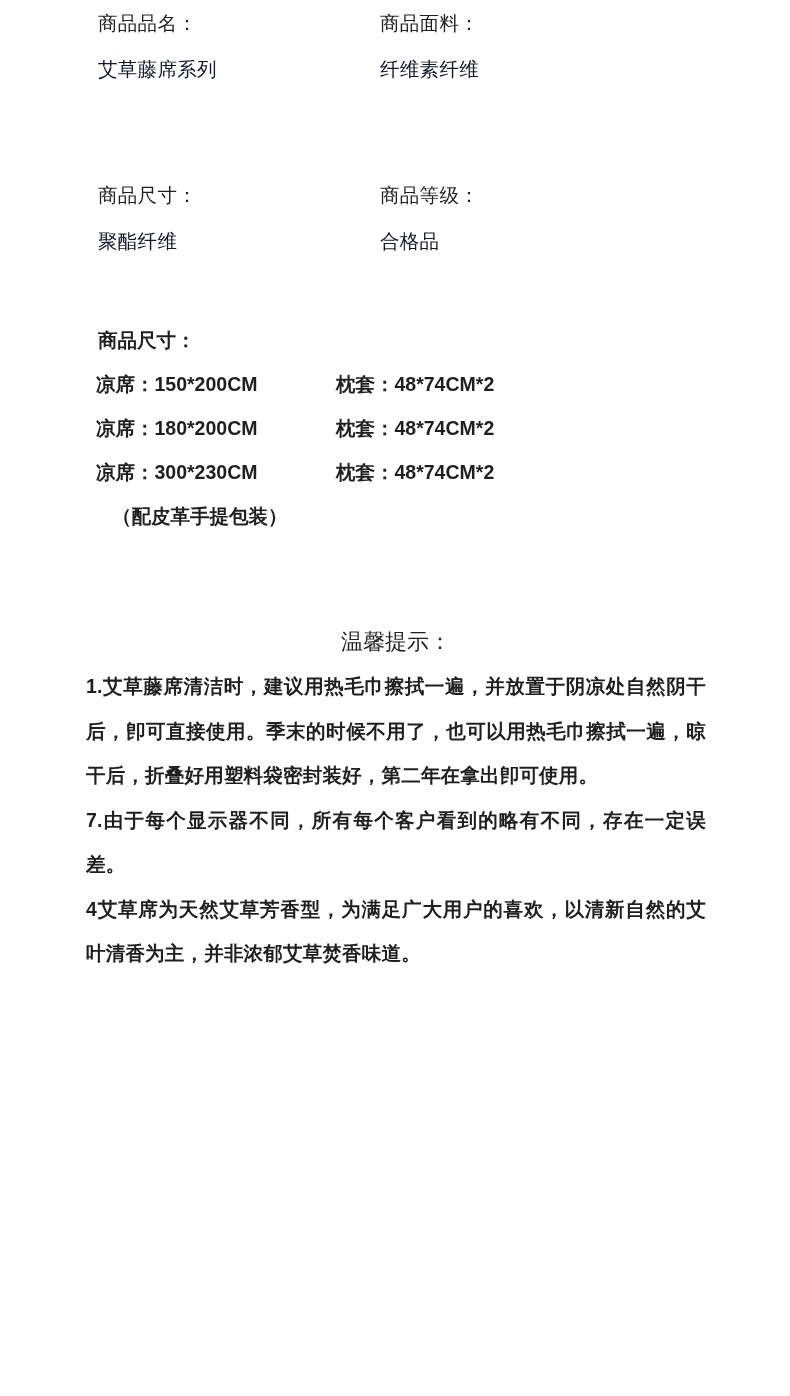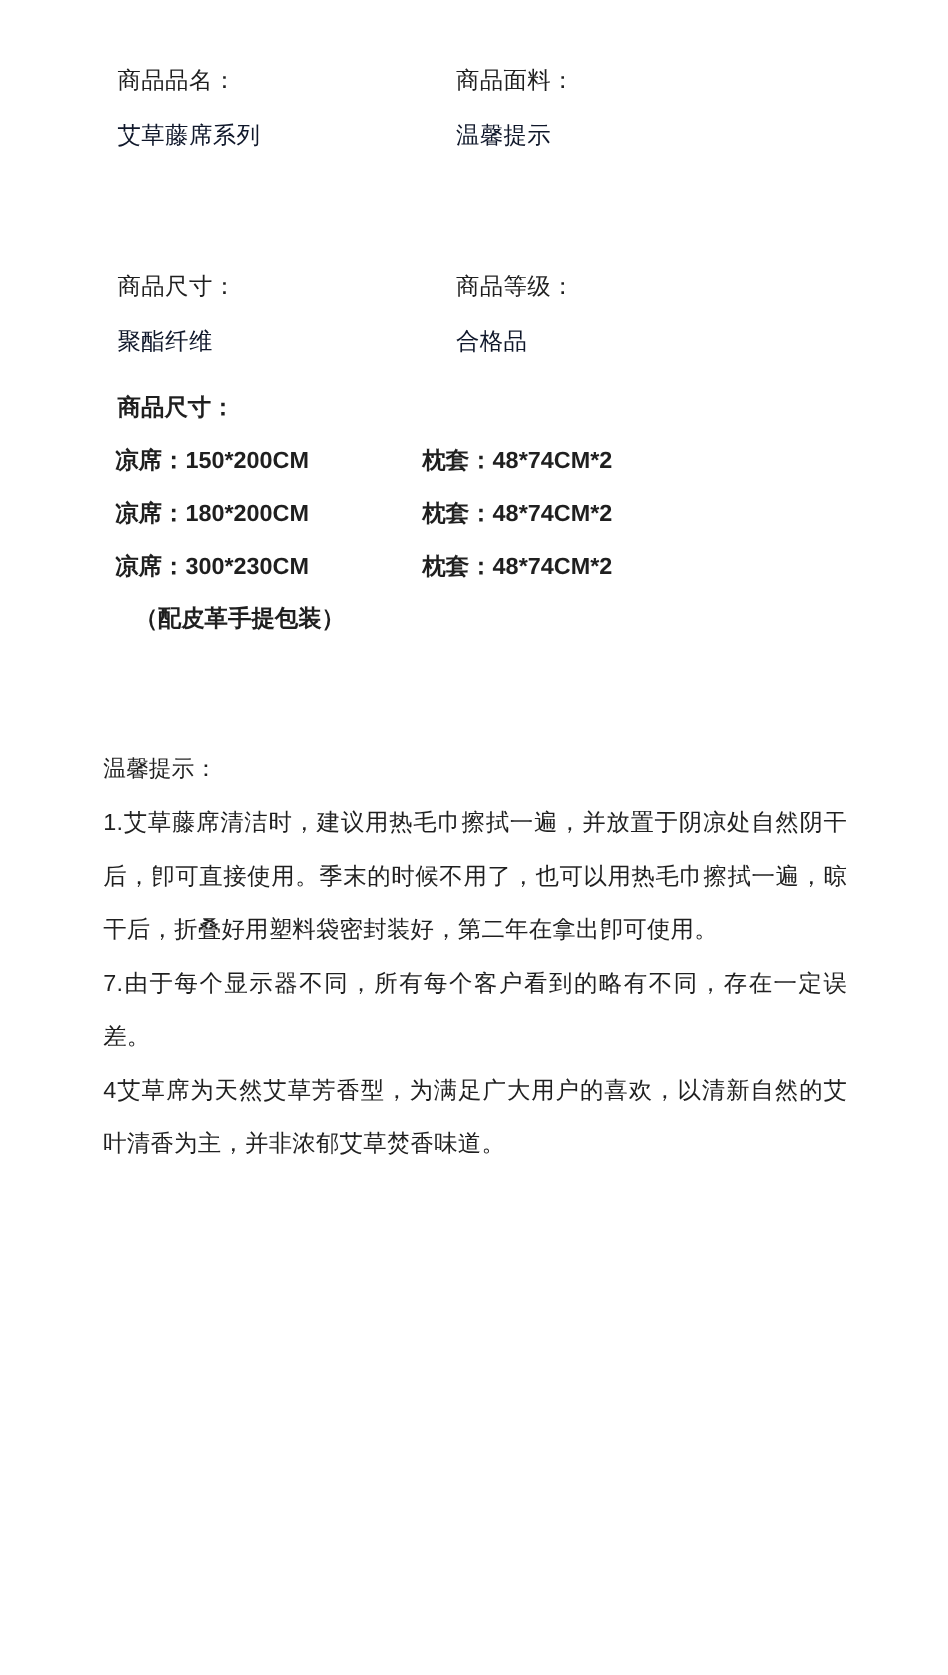--- a/index.html
+++ b/index.html
@@ -22,21 +22,20 @@
     height: 1396px;
     box-sizing: border-box;
   }
 
   
   .spec-block {
     position: absolute;
     left: 0;
     top: 0;
     width: 790px;
-    margin-top: 44px;
   }
 
   .spec-row {
     display: flex;
     flex-direction: row;
   }
 
   .spec-col {
     box-sizing: border-box;
   }
@@ -78,21 +77,20 @@
     line-height: 44px;
     color: #1f1f1f;
   }
   .size-line {
     padding-left: 96px;
     font-size: 19.5px;
     line-height: 44px;
     color: #1f1f1f;
     display: flex;
     flex-direction: row;
-    gap: 16px;
   }
   .size-mat {
     width: 240px;
   }
   .size-pillow {
     width: 300px;
   }
   .size-note {
     padding-left: 92px;
     font-size: 19.5px;
@@ -105,47 +103,49 @@
   .tips-block {
     position: absolute;
     left: 0;
     top: 620px;
     width: 790px;
     padding-left: 86px;
     padding-right: 84px;
     box-sizing: border-box;
   }
   .tips-title {
-    font-size: 19px;
+    font-size: 22px;
     line-height: 44px;
     color: #1f1f1f;
+    text-align: center;
   }
   .tips-item {
     font-size: 19.5px;
     line-height: 44.5px;
     color: #1f1f1f;
     text-align: justify;
     letter-spacing: 0.2px;
+    font-weight: bold;
   }
 </style>
 </head>
 <body>
 
 <div class="page">
 
   <div class="spec-block">
 
     <div class="spec-row">
       <div class="spec-col left">
         <div class="spec-label">商品品名：</div>
         <div class="spec-value">艾草藤席系列</div>
       </div>
       <div class="spec-col right">
         <div class="spec-label">商品面料：</div>
-        <div class="spec-value">温馨提示</div>
+        <div class="spec-value">纤维素纤维</div>
       </div>
     </div>
 
     <div class="gap-1"></div>
 
     <div class="spec-row">
       <div class="spec-col left">
         <div class="spec-label">商品尺寸：</div>
         <div class="spec-value">聚酯纤维</div>
       </div>

